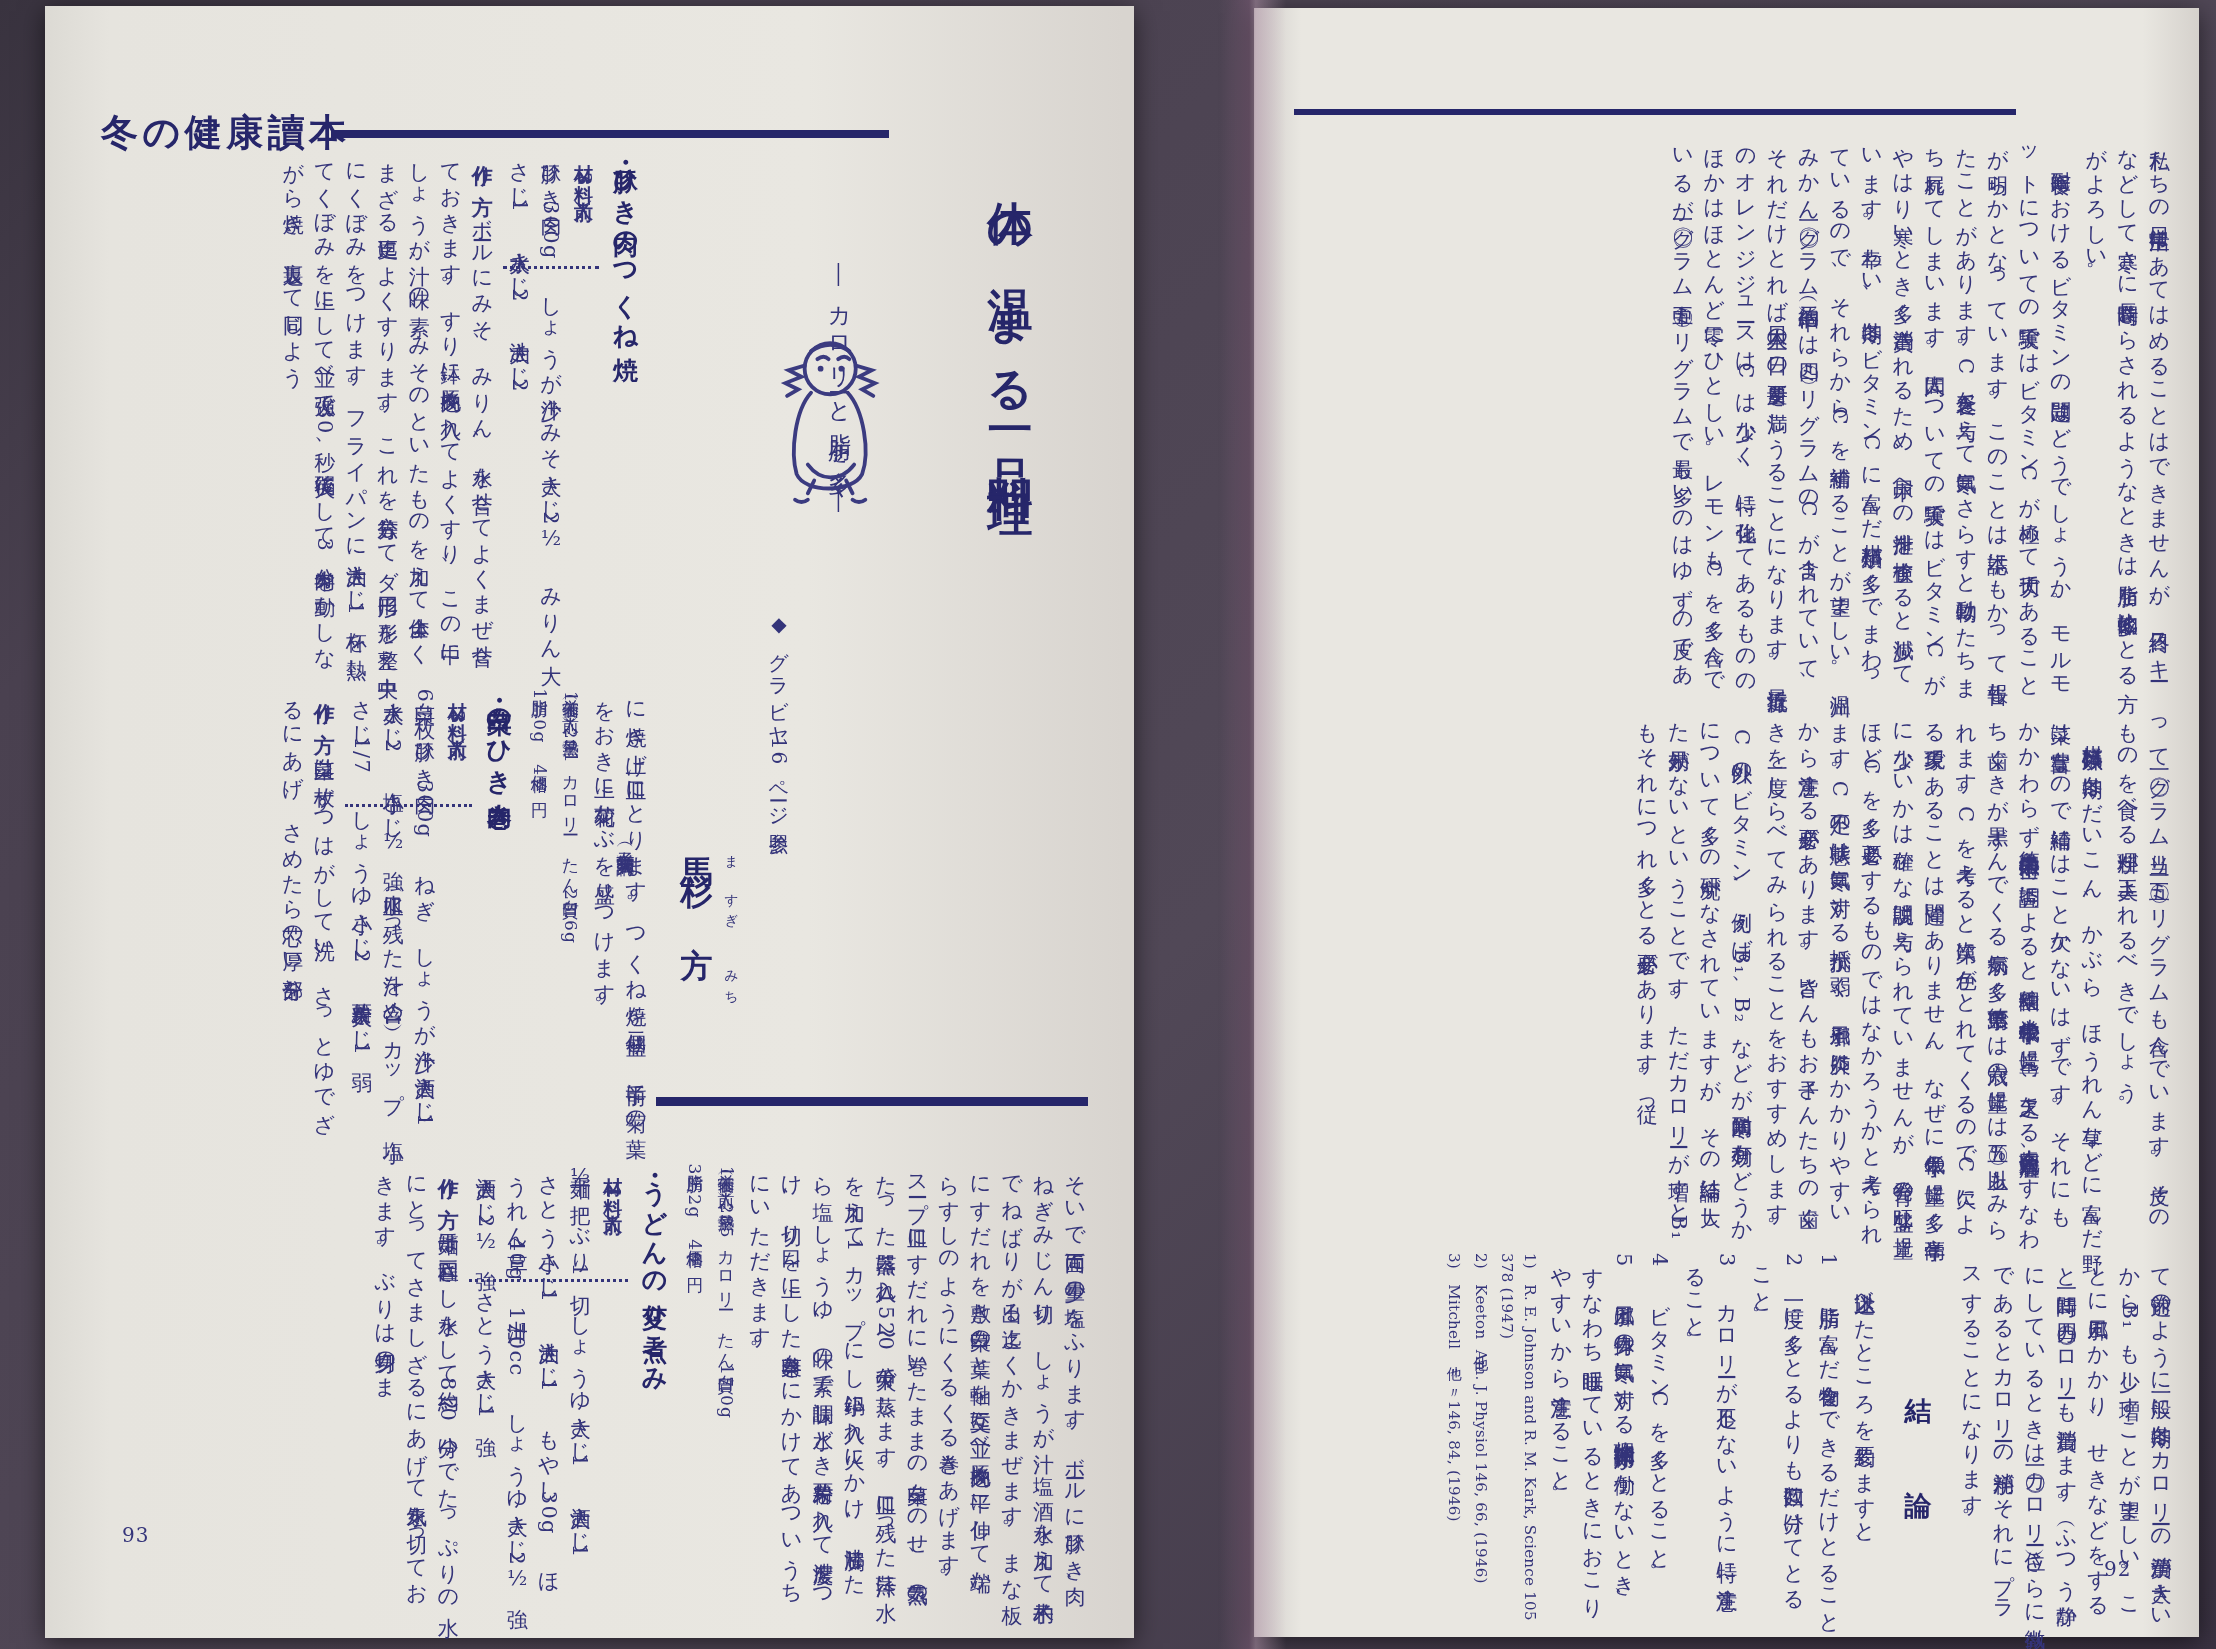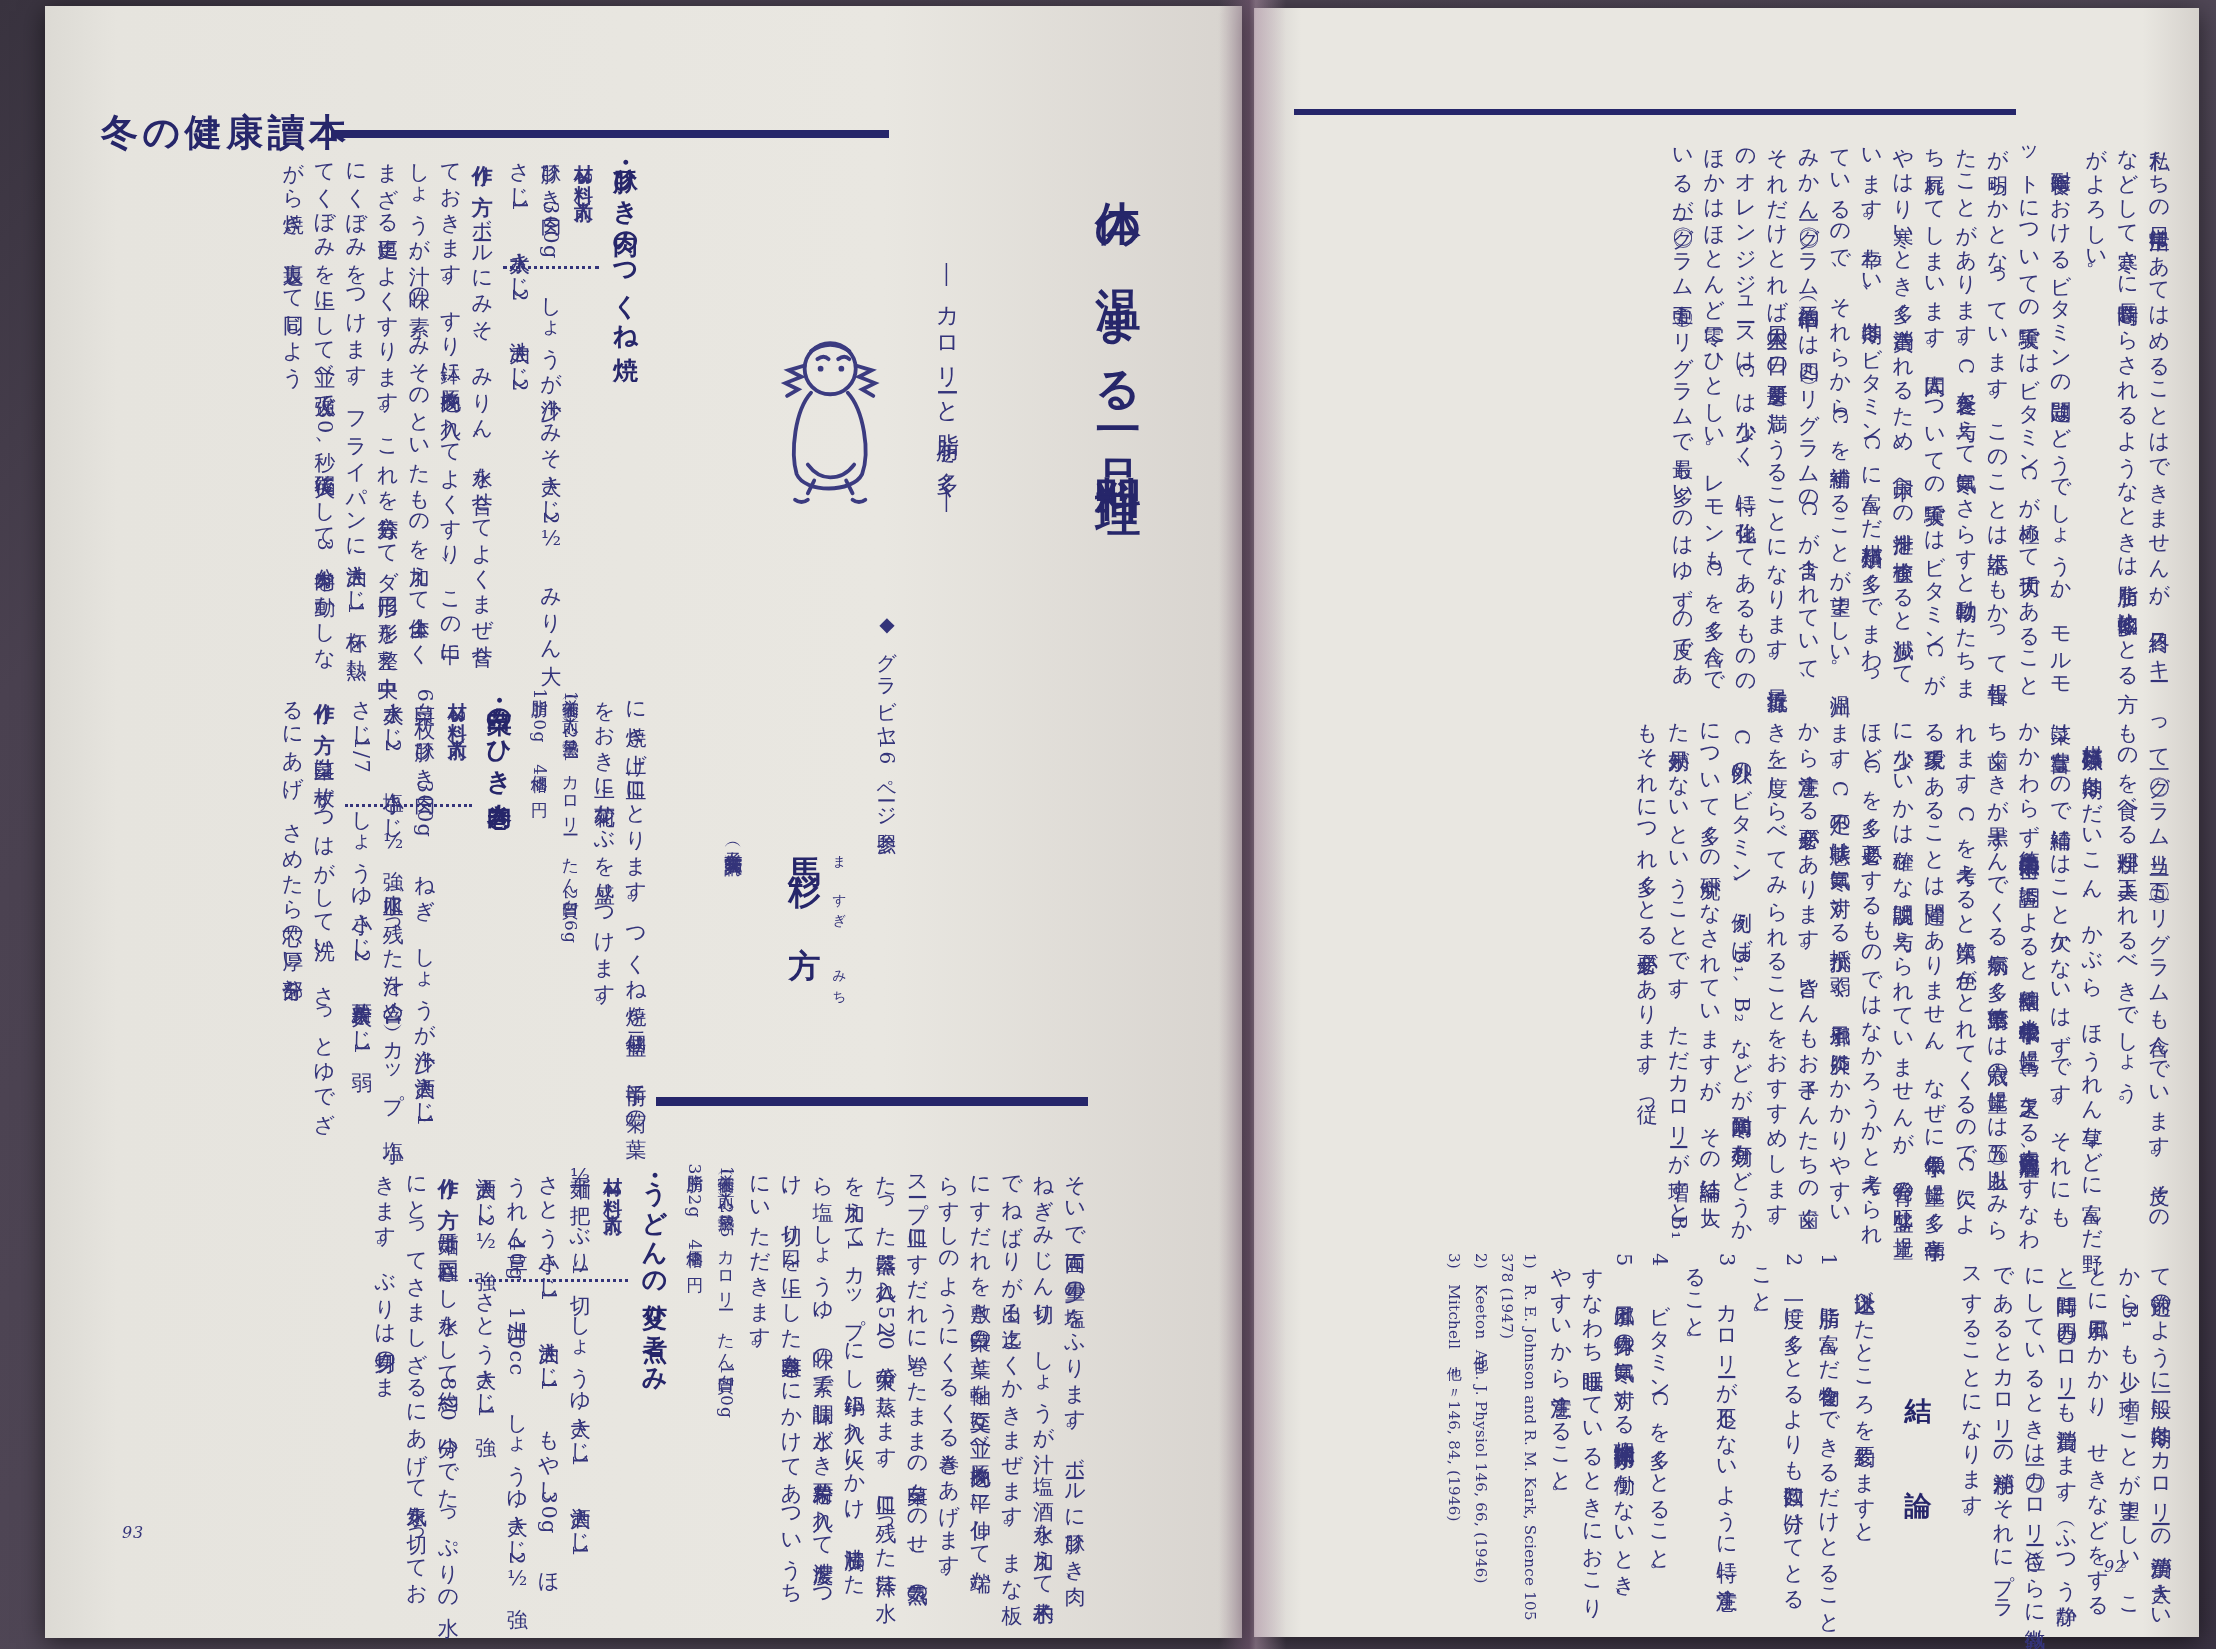--- a/index.html
+++ b/index.html
@@ -18,21 +18,21 @@
     position:relative;
     overflow:hidden;
   }
   .spread{position:absolute;inset:0;}
   .page{
     position:absolute;
     background:var(--paper);
     box-shadow:0 4.8px 24px rgba(0,0,0,.55);
   }
   #left-page{
-    left:45px;top:6.4px;width:1197px;height:1632px;
+    left:45px;top:6.4px;width:1089px;height:1632px;
     background:linear-gradient(90deg,#dcdad4 0%,var(--paper) 6%,var(--paper2) 70%,#d8d4cf 99%);
   }
   #right-page{
     left:1254px;top:8px;width:945px;height:1629px;
     background:linear-gradient(90deg,#cfccc9 0%,var(--paper2) 5%,var(--paper2) 94%,#d5d1cc 100%);
   }
   .gutter{
     position:absolute;left:1219px;top:0;width:67px;height:1650px;
     background:linear-gradient(90deg,rgba(60,40,60,0) 0%,rgba(120,90,115,.55) 45%,rgba(180,150,170,.5) 55%,rgba(60,40,60,0) 100%);
     pointer-events:none;
@@ -94,21 +94,21 @@
   }
   .author-ruby{
     position:absolute;right:393px;top:839px;height:263px;
     font-size:13.6px;letter-spacing:.35em;
   }
   .author-title{
     position:absolute;right:496px;top:830px;height:271px;
     font-size:18.3px;letter-spacing:.05em;
   }
   .illus{position:absolute;left:702px;top:318px;width:160px;height:214px;}
-  .pageno{font-size:16px;font-style:italic;letter-spacing:.05em;position:absolute;}
+  .pageno{font-size:20px;letter-spacing:.05em;position:absolute;}
   #pageno-left{left:77px;top:1517px;}
   #pageno-right{left:835px;top:1549px;margin-left:15px;}
 </style>
 </head>
 <body>
 
 <div class="spread">
 
   <div class="page" id="left-page">
 

